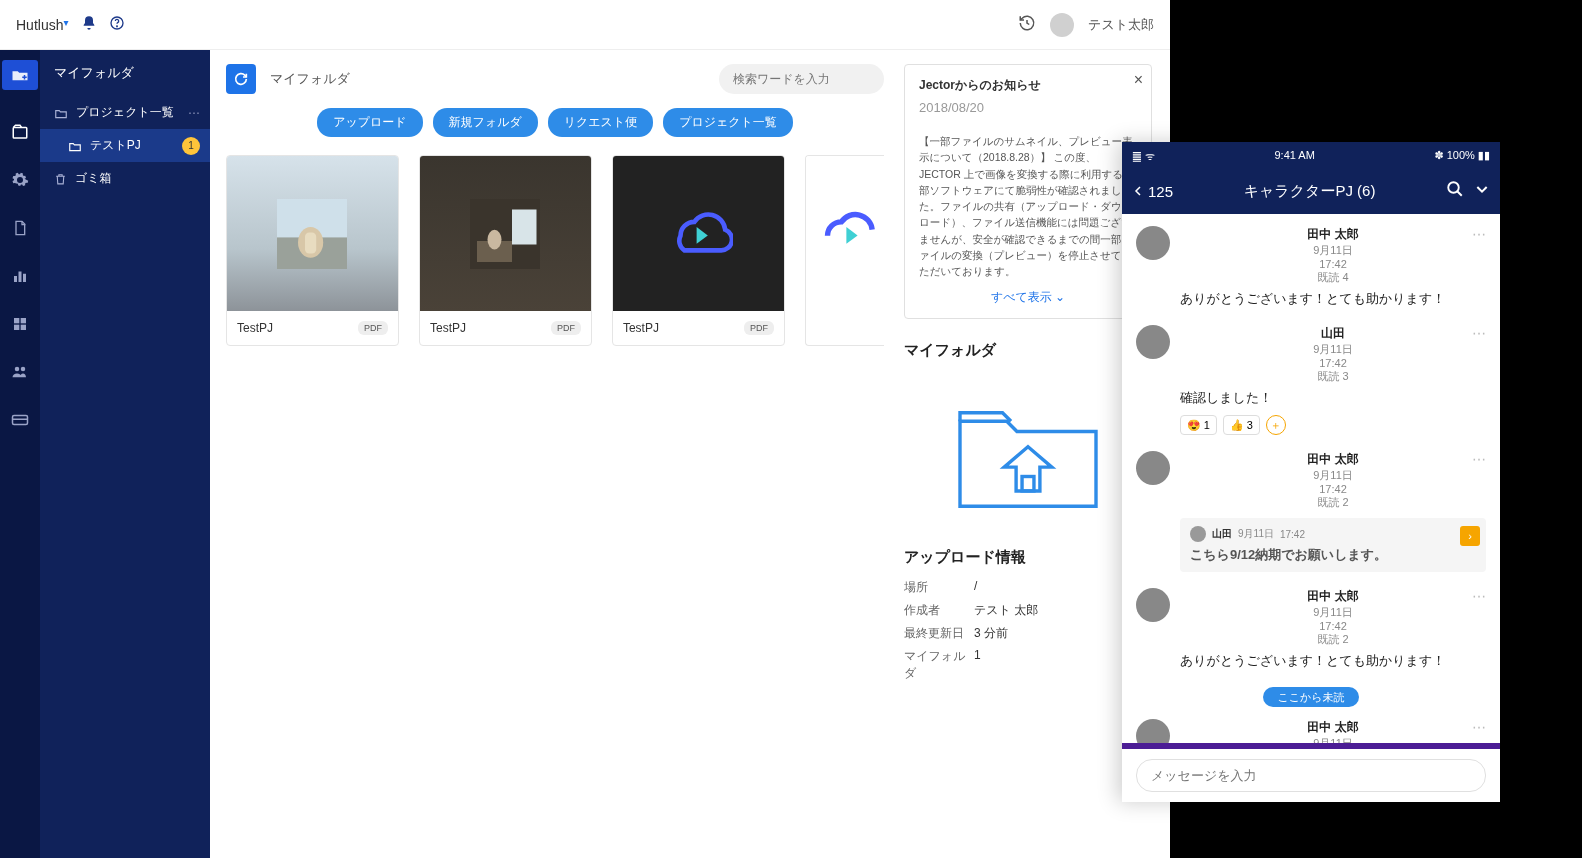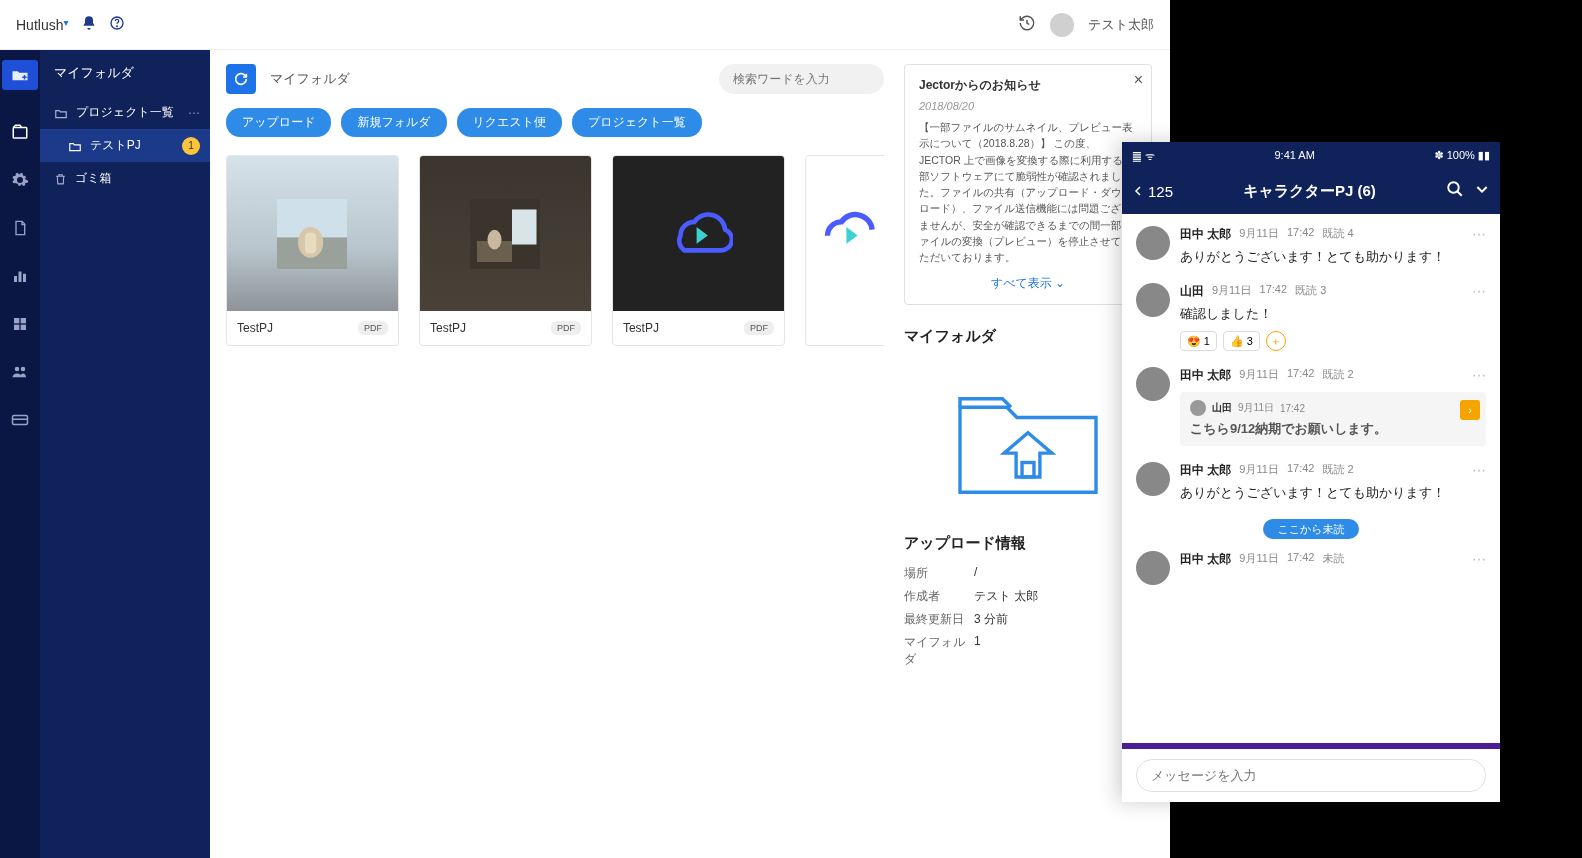--- a/index.html
+++ b/index.html
@@ -35,63 +35,63 @@
 .sidebar-row.indent { padding-left:28px; }
 .folder-icon { display:inline-flex; }
 
 
 .main { position:absolute; left:210px; top:50px; right:0; bottom:0; background:#fff; display:flex; }
 .content { flex:1; padding:14px 16px; overflow:auto; }
 .content-top { display:flex; align-items:center; gap:14px; margin-bottom:14px; }
 .refresh-btn { width:30px; height:30px; background:#1e73e8; border-radius:4px; display:flex; align-items:center; justify-content:center; color:#fff; cursor:pointer; }
 .breadcrumb { font-size:13px; color:#555; flex:1; }
 .search-box { width:165px; height:30px; border-radius:15px; background:#f1f1f1; border:none; padding:0 14px; font-size:12px; color:#14532d; }
-.action-row { display:flex; gap:10px; margin-bottom:18px; }
+.action-row { display:flex; gap:10px; margin-bottom:18px;justify-content:center; }
 .pill { background:#2e8ce8; color:#fff; border:none; border-radius:14px; padding:6px 16px; font-size:12px; cursor:pointer; }
 
 
 .cards { display:flex; gap:20px; }
 .card { width:175px; border:1px solid #e5e5e5; border-radius:4px; overflow:hidden; cursor:pointer; }
 .card-thumb { width:100%; height:155px; background:#222; display:flex; align-items:center; justify-content:center; }
 .card-thumb svg { width:70px; height:70px; }
 .card-thumb.photo1 { background:linear-gradient(180deg,#d6e2ea 0%,#b8c5cc 60%,#8d9399 100%); position:relative; }
 .card-thumb.photo2 { background:linear-gradient(180deg,#3a352e 0%,#4a4238 100%); position:relative; }
 .card-footer { display:flex; align-items:center; justify-content:space-between; padding:10px 10px; }
 .card-title { font-size:12px; color:#333; }
 .card-tag { background:#eee; color:#555; font-size:9px; padding:2px 6px; border-radius:6px; }
 .card.cut { width:80px; border-right:none; border-radius:4px 0 0 4px; }
 .card.cut .card-thumb { height:155px; }
 
 
 .rpanel { width:270px; padding:14px 18px 14px 4px; }
 .notice-box { border:1px solid #e0e0e0; border-radius:4px; padding:12px 14px; position:relative; margin-bottom:22px; }
 .notice-title { font-size:12px; font-weight:600; color:#333; margin-bottom:6px; }
 .notice-close { position:absolute; top:6px; right:8px; font-size:16px; color:#555; cursor:pointer; }
-.notice-date { font-size:11px; color:#999; margin-bottom:7px;font-style:italic; }
+.notice-date { font-size:13px; color:#999; margin-bottom:18px; }
 .notice-body { font-size:10.5px; color:#555; line-height:1.55; }
 .notice-more { text-align:center; font-size:12px; color:#1e73e8; margin-top:10px; cursor:pointer; }
 .section-h { font-size:15px; font-weight:600; color:#222; margin:14px 0 12px; }
 .myfolder-illust { display:flex; justify-content:center; padding:14px 0 18px; }
 .info-table { font-size:12px; color:#555; }
 .info-table .row { display:flex; margin-bottom:6px; }
 .info-table .k { width:70px; color:#666; }
 .info-table .v { color:#333; }
 
 
 .mobile { position:absolute; left:1122px; top:142px; width:378px; height:660px; background:#fff; box-shadow:-4px 0 20px rgba(0,0,0,.2); display:flex; flex-direction:column; }
 .statusbar { height:26px; background:#10225a; color:#fff; display:flex; align-items:center; justify-content:space-between; padding:0 10px; font-size:11px; }
 .mob-header { height:46px; background:#10225a; color:#fff; display:flex; align-items:center; padding:0 10px; gap:10px; }
 .mob-back { display:flex; align-items:center; gap:4px; font-size:15px; cursor:pointer; }
-.mob-title { flex:1; text-align:center; font-size:15px;font-weight:bold; }
+.mob-title { flex:1; text-align:center; font-size:15px; }
 .mob-icon { cursor:pointer; }
 .chat-body { flex:1; overflow:auto; padding:12px 14px; background:#fff; }
 .msg { display:flex; gap:10px; margin-bottom:16px; position:relative; }
 .msg .av { width:34px; height:34px; border-radius:50%; background:#888; flex-shrink:0; }
 .msg .mcontent { flex:1; }
-.msg .mhead { display:flex; gap:8px; font-size:11px; color:#888; margin-bottom:4px; }
+.msg .mhead { display:flex; align-items:center; gap:0; font-size:11px; color:#888; margin-bottom:4px;flex-direction:column; }
 .msg .mname { font-weight:600; color:#222; font-size:12px; }
 .msg .mtext { font-size:13px; color:#222; line-height:1.5; }
 .msg .dots3 { position:absolute; right:0; top:0; color:#bbb; font-size:14px; cursor:pointer; }
 .reactions { display:flex; gap:6px; margin-top:8px; }
 .react { border:1px solid #ddd; border-radius:4px; padding:2px 6px; font-size:11px; display:flex; align-items:center; gap:3px; cursor:pointer; }
 .react.add { color:#f6a500; border-color:#f6a500; border-radius:50%; width:20px; height:20px; justify-content:center; padding:0; }
 .mention { color:#1e73e8; }
 .quoted { background:#f5f5f5; border-radius:4px; padding:8px 10px; margin-top:8px; position:relative; }
 .quoted .qhead { display:flex; align-items:center; gap:6px; font-size:10px; color:#888; margin-bottom:4px; }
 .quoted .qav { width:16px; height:16px; border-radius:50%; background:#999; }

